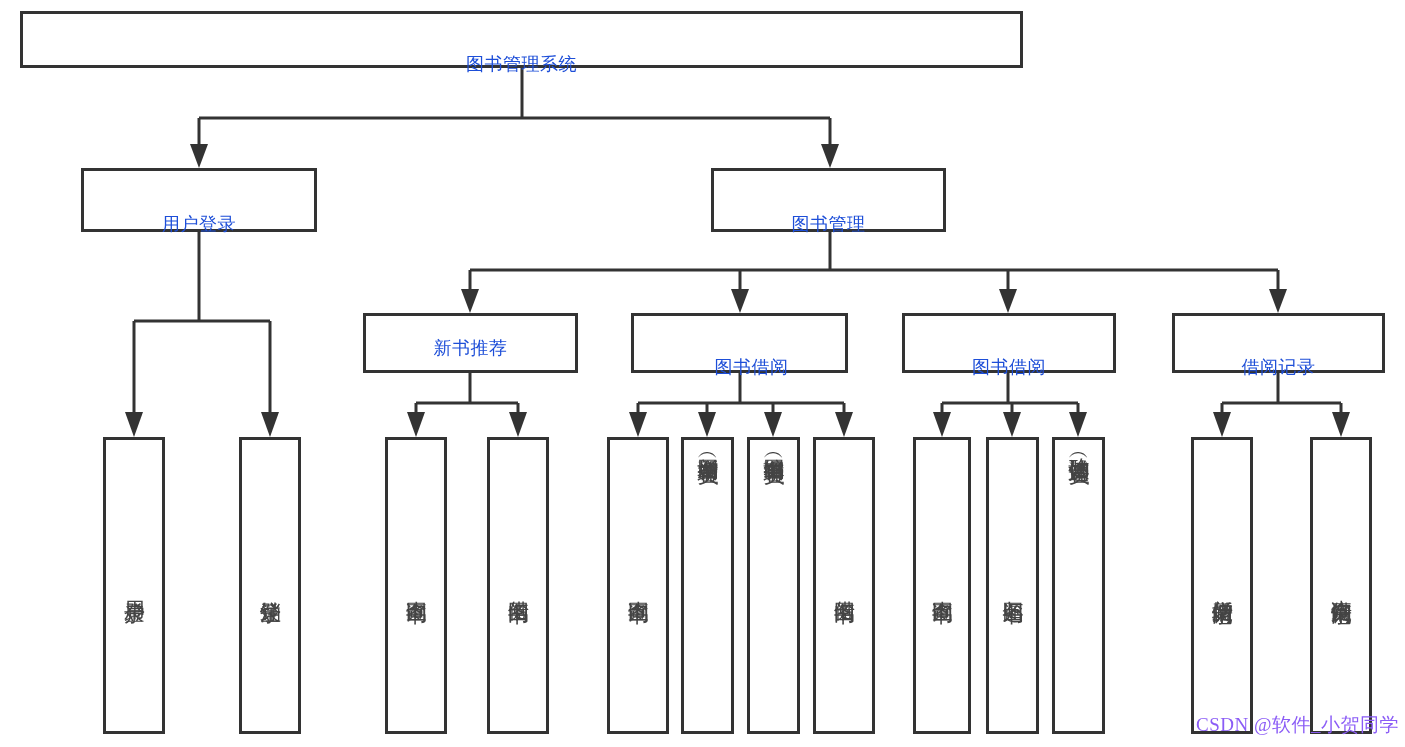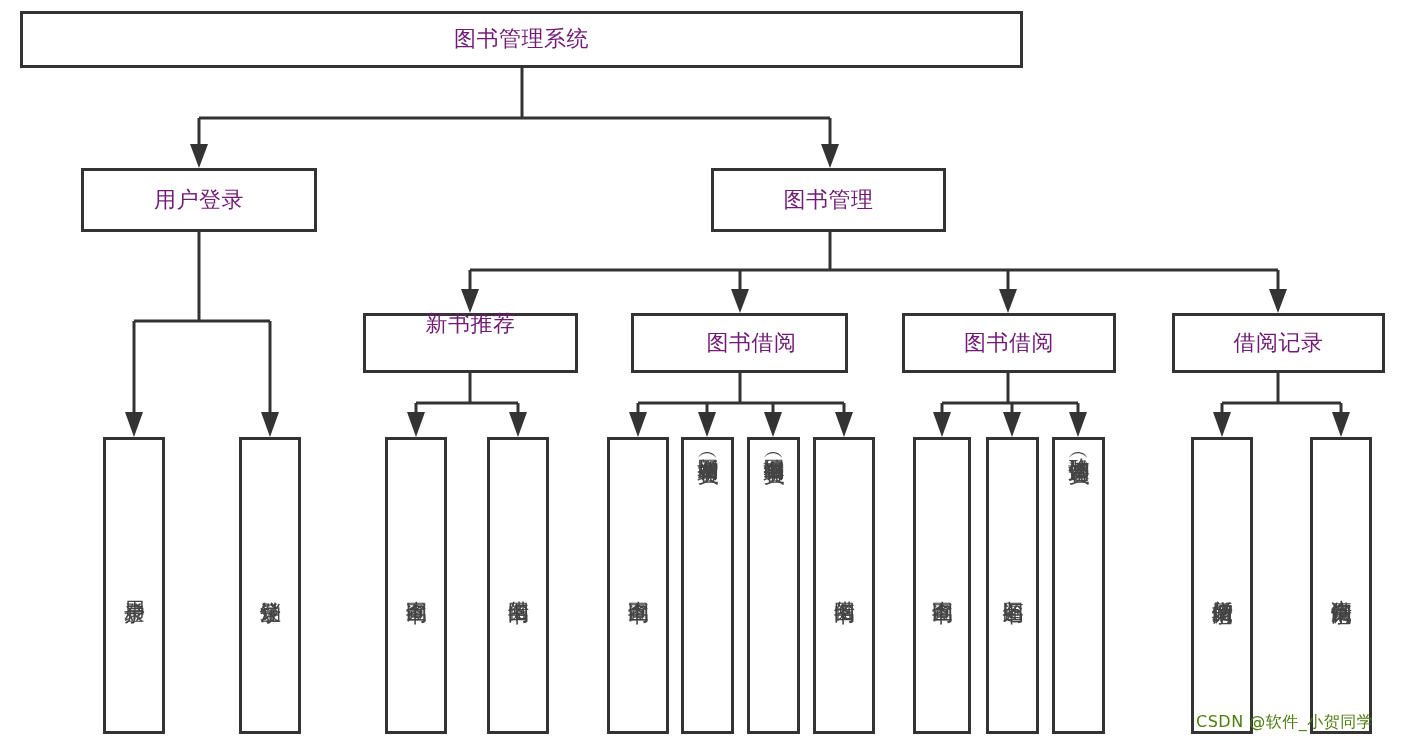--- a/index.html
+++ b/index.html
@@ -40,50 +40,52 @@
   }
   .arrow-head {
     fill: #333333;
     stroke: none;
   }
   .node-label-h {
     position: absolute;
     display: flex;
     align-items: center;
     justify-content: center;
-    color: #701a75;
-    font-size: 22px;
+    color: #1d4ed8;
+    font-size: 18px;
     line-height: 1.2;
     letter-spacing: 0.5px;
     white-space: nowrap;
     pointer-events: none;
+    margin-top: 24px;
   }
   .node-label-v {
     position: absolute;
     display: flex;
     align-items: center;
     justify-content: center;
     color: #444444;
     font-size: 21px;
     line-height: 1.28;
     writing-mode: vertical-rl;
     text-orientation: upright;
     letter-spacing: 1px;
     pointer-events: none;
   }
   .node-label-v.align-top {
     justify-content: flex-start;
     padding-top: 4px;
   }
   .watermark {
     position: absolute;
-    color: #4d7c0f;
-    font-size: 16px;
+    color: #8b5cf6;
+    font-size: 19px;
     white-space: nowrap;
     letter-spacing: 0.5px;
+    font-family: Liberation Serif, serif;
   }
 </style>
 </head>
 <body>
 
 <div id="diagram-root">
 
   <svg id="flow-svg" viewBox="0 0 1405 747" xmlns="http://www.w3.org/2000/svg">
 
     <rect class="node-box" x="21.5" y="12.5" width="1000" height="54"></rect>

